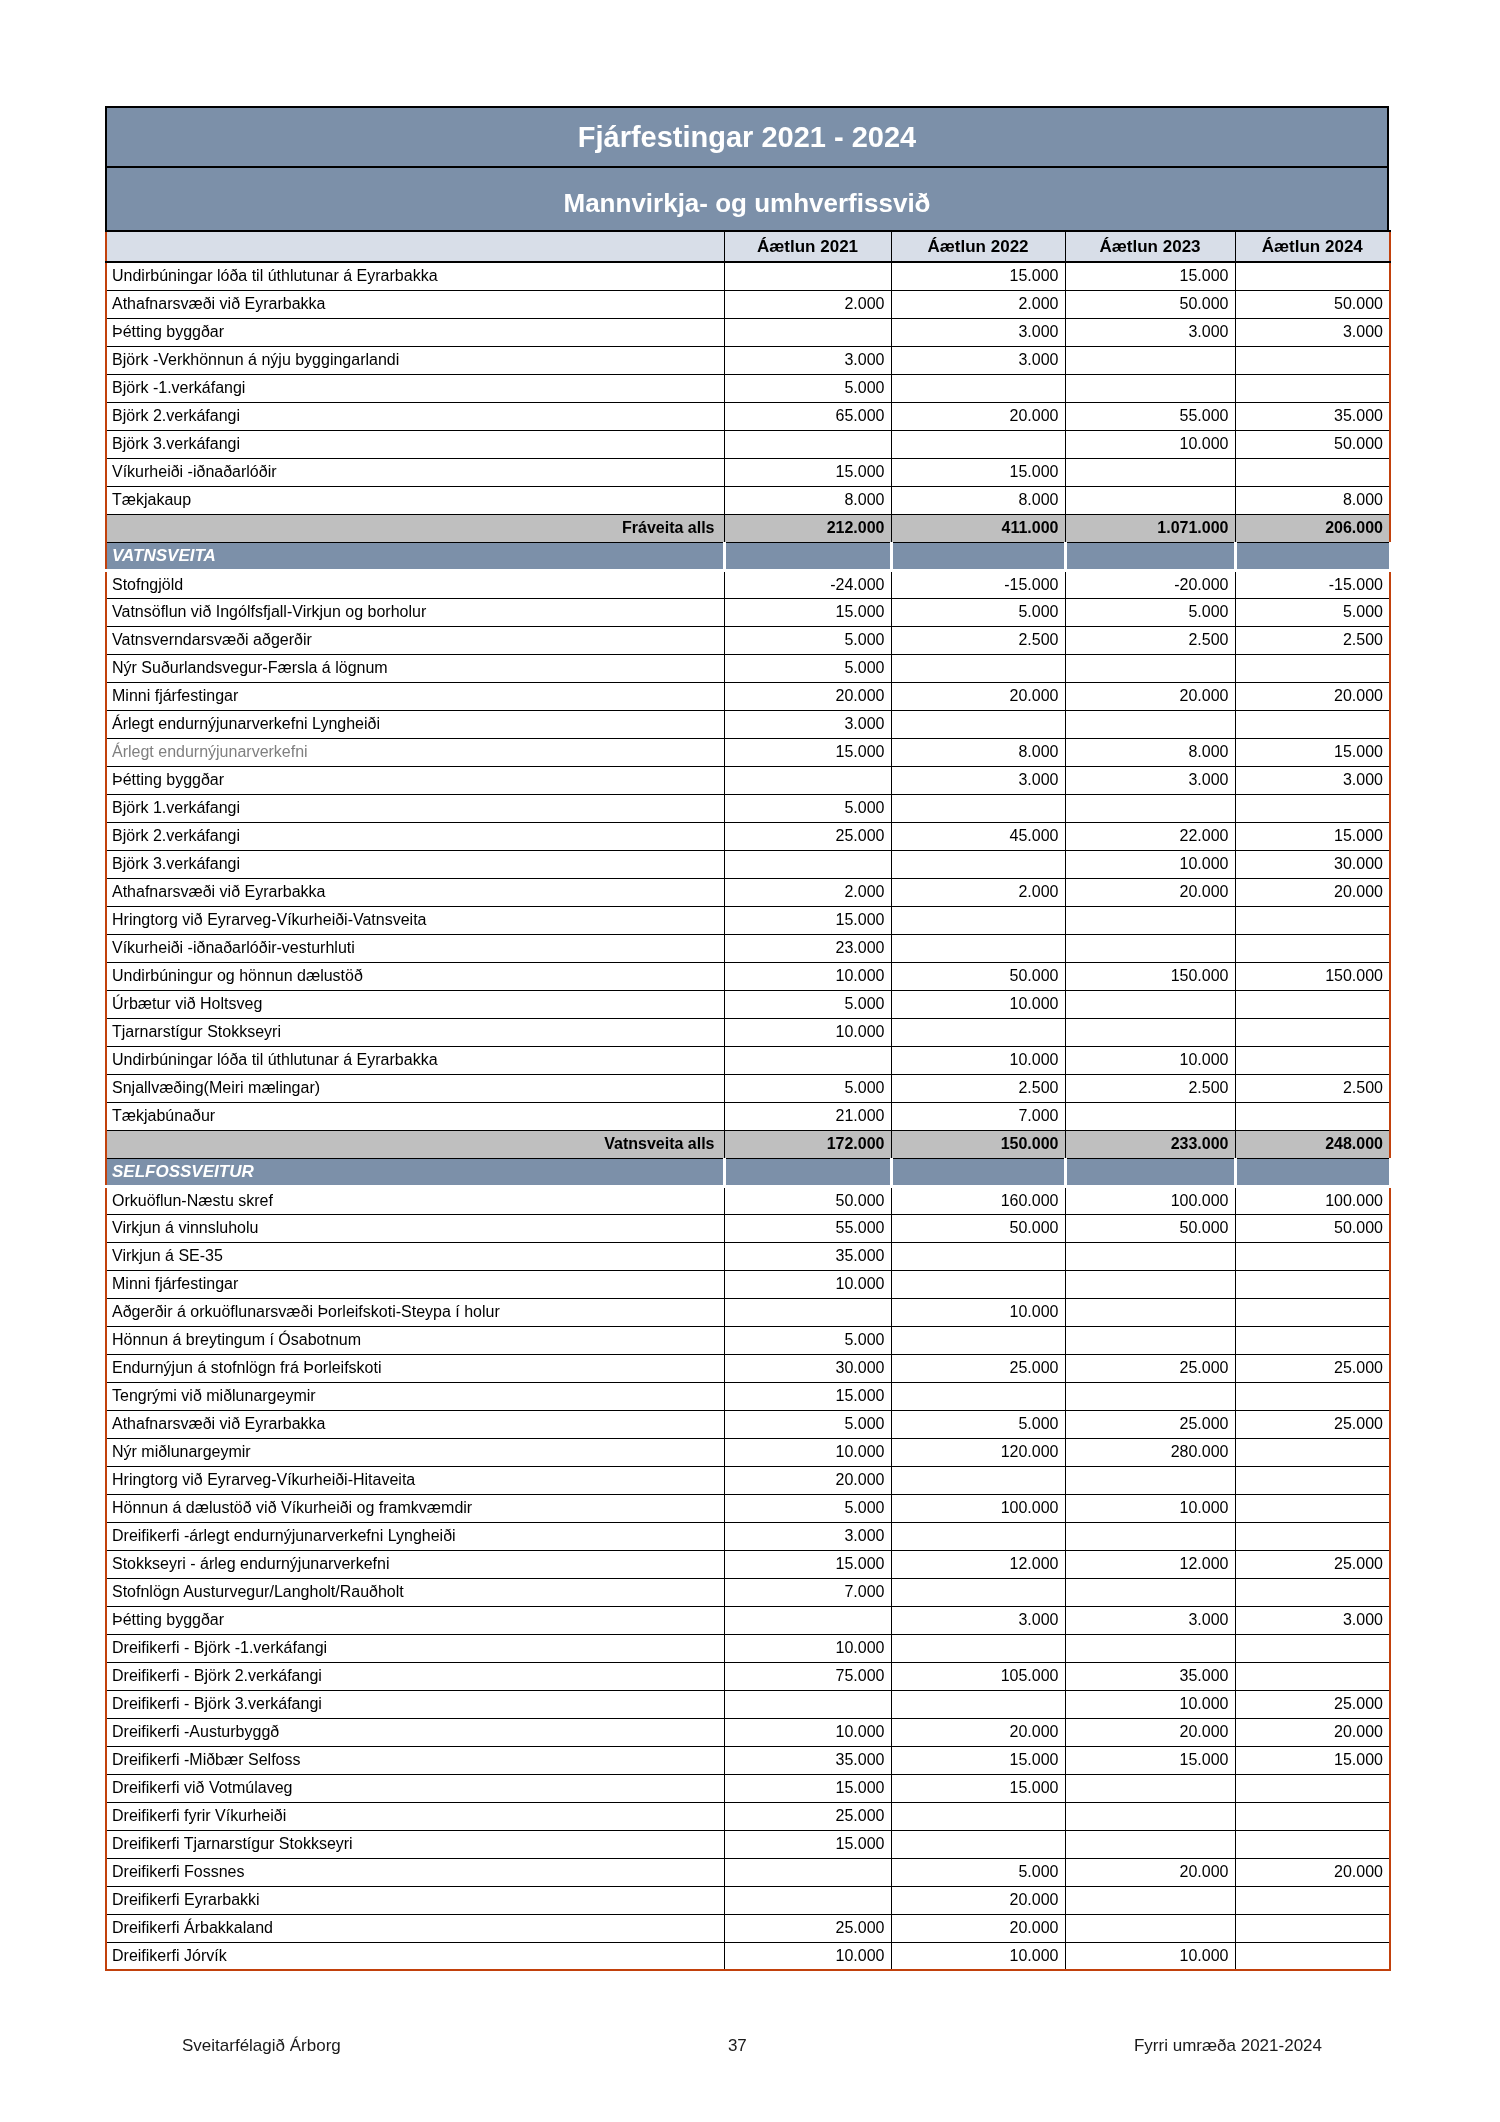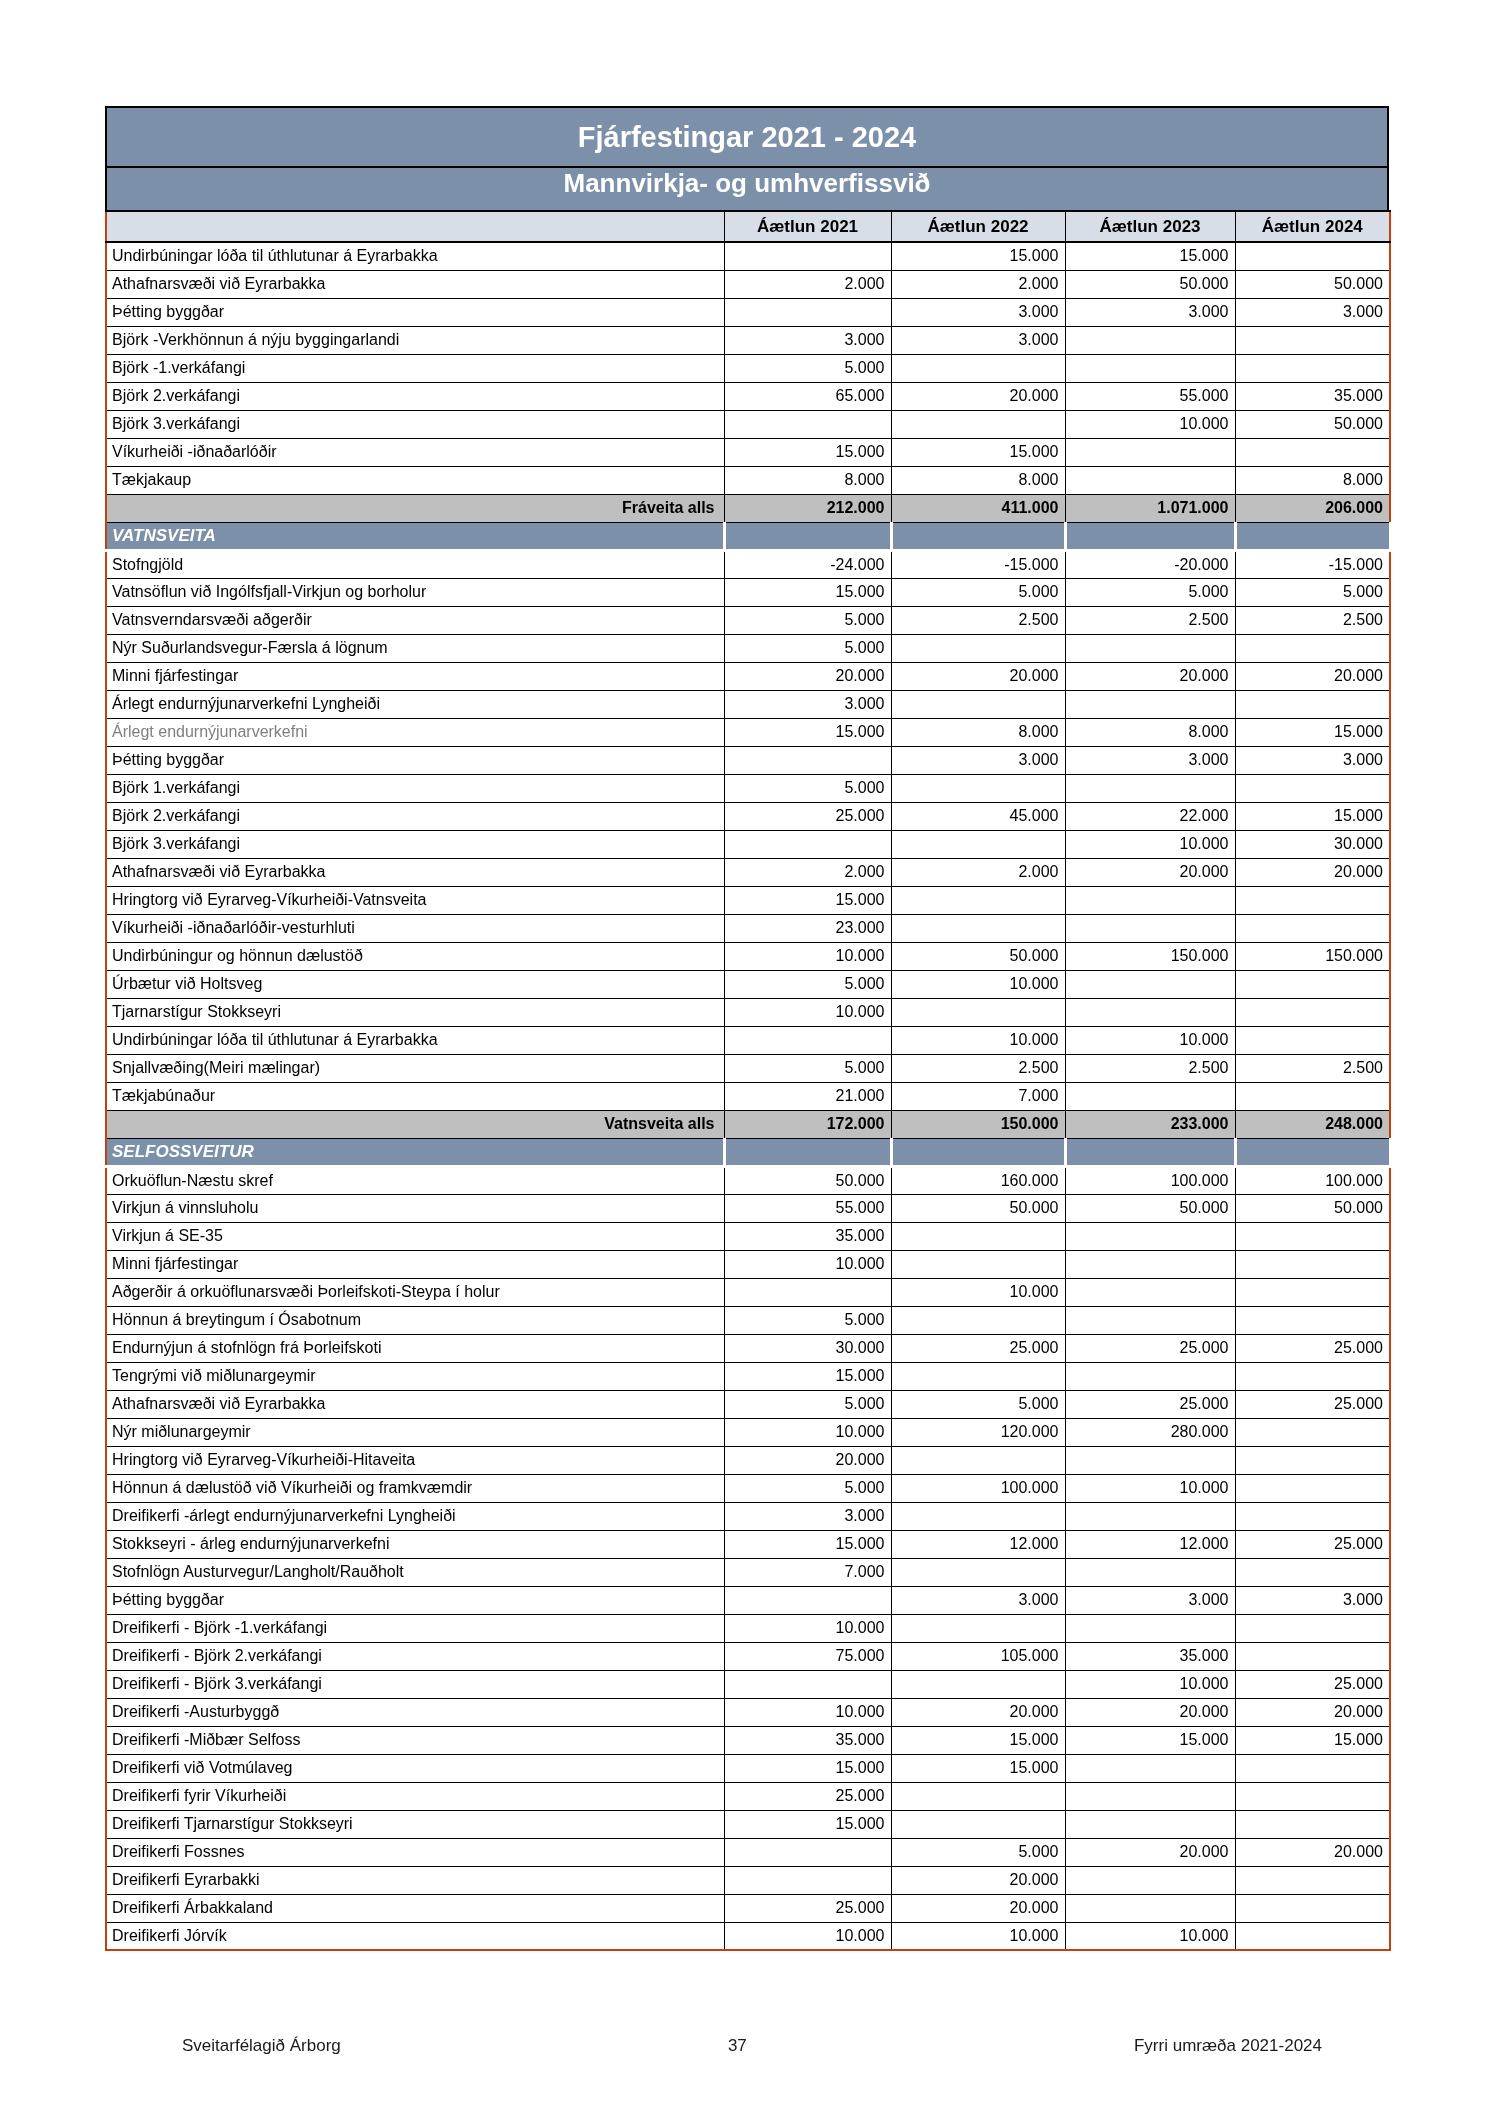--- a/index.html
+++ b/index.html
@@ -2,21 +2,21 @@
 <html style="--accent: #7c90a9; --headbg: #d8dee8; --totalbg: #bfbfbf;"><head>
 <meta charset="utf-8">
 <style>
   html,body{margin:0;padding:0;background:#ffffff;}
   .page{position:relative;width:1500px;height:2122px;background:#fff;
         font-family:"Liberation Sans",sans-serif;color:#000;overflow:hidden;}
   .doc{position:absolute;left:105px;top:106px;width:1284px;}
   .titlebar{background:var(--accent,#7c90a9);color:#fff;text-align:center;font-weight:bold;
             border:2px solid #000;border-bottom:none;box-sizing:border-box;}
   .titlebar.main{font-size:29px;line-height:33px;padding:13px 8px 12px;}
-  .titlebar.sub{font-size:26px;line-height:30px;padding:0 0 12px;border-top:2px solid #000;}
+  .titlebar.sub{font-size:26px;line-height:30px;padding:20px 0 12px;border-top:2px solid #000;}
   table{border-collapse:collapse;table-layout:fixed;width:1284px;border:2px solid #c2410c;}
   th,td{overflow:hidden;white-space:nowrap;box-sizing:border-box;}
   thead th{background:var(--headbg,#d8dee8);border:1px solid #000;border-top:2px solid #000;
            border-bottom:2px solid #000;height:31px;font-size:17px;font-weight:bold;text-align:center;}
   tbody td{border:1px solid #000;height:28px;font-size:16px;padding:0 6px 0 5px;background:#fff;}
   tbody td.label-cell{text-align:left;}
   tbody td.num-cell{text-align:right;}
   .row-total td{background:var(--totalbg,#bfbfbf);font-weight:bold;}
   .row-total td.label-cell{text-align:right;padding-right:9px;padding-left:44px;}
   .row-section td{background:var(--accent,#7c90a9);border-bottom:3px solid #fff;}

